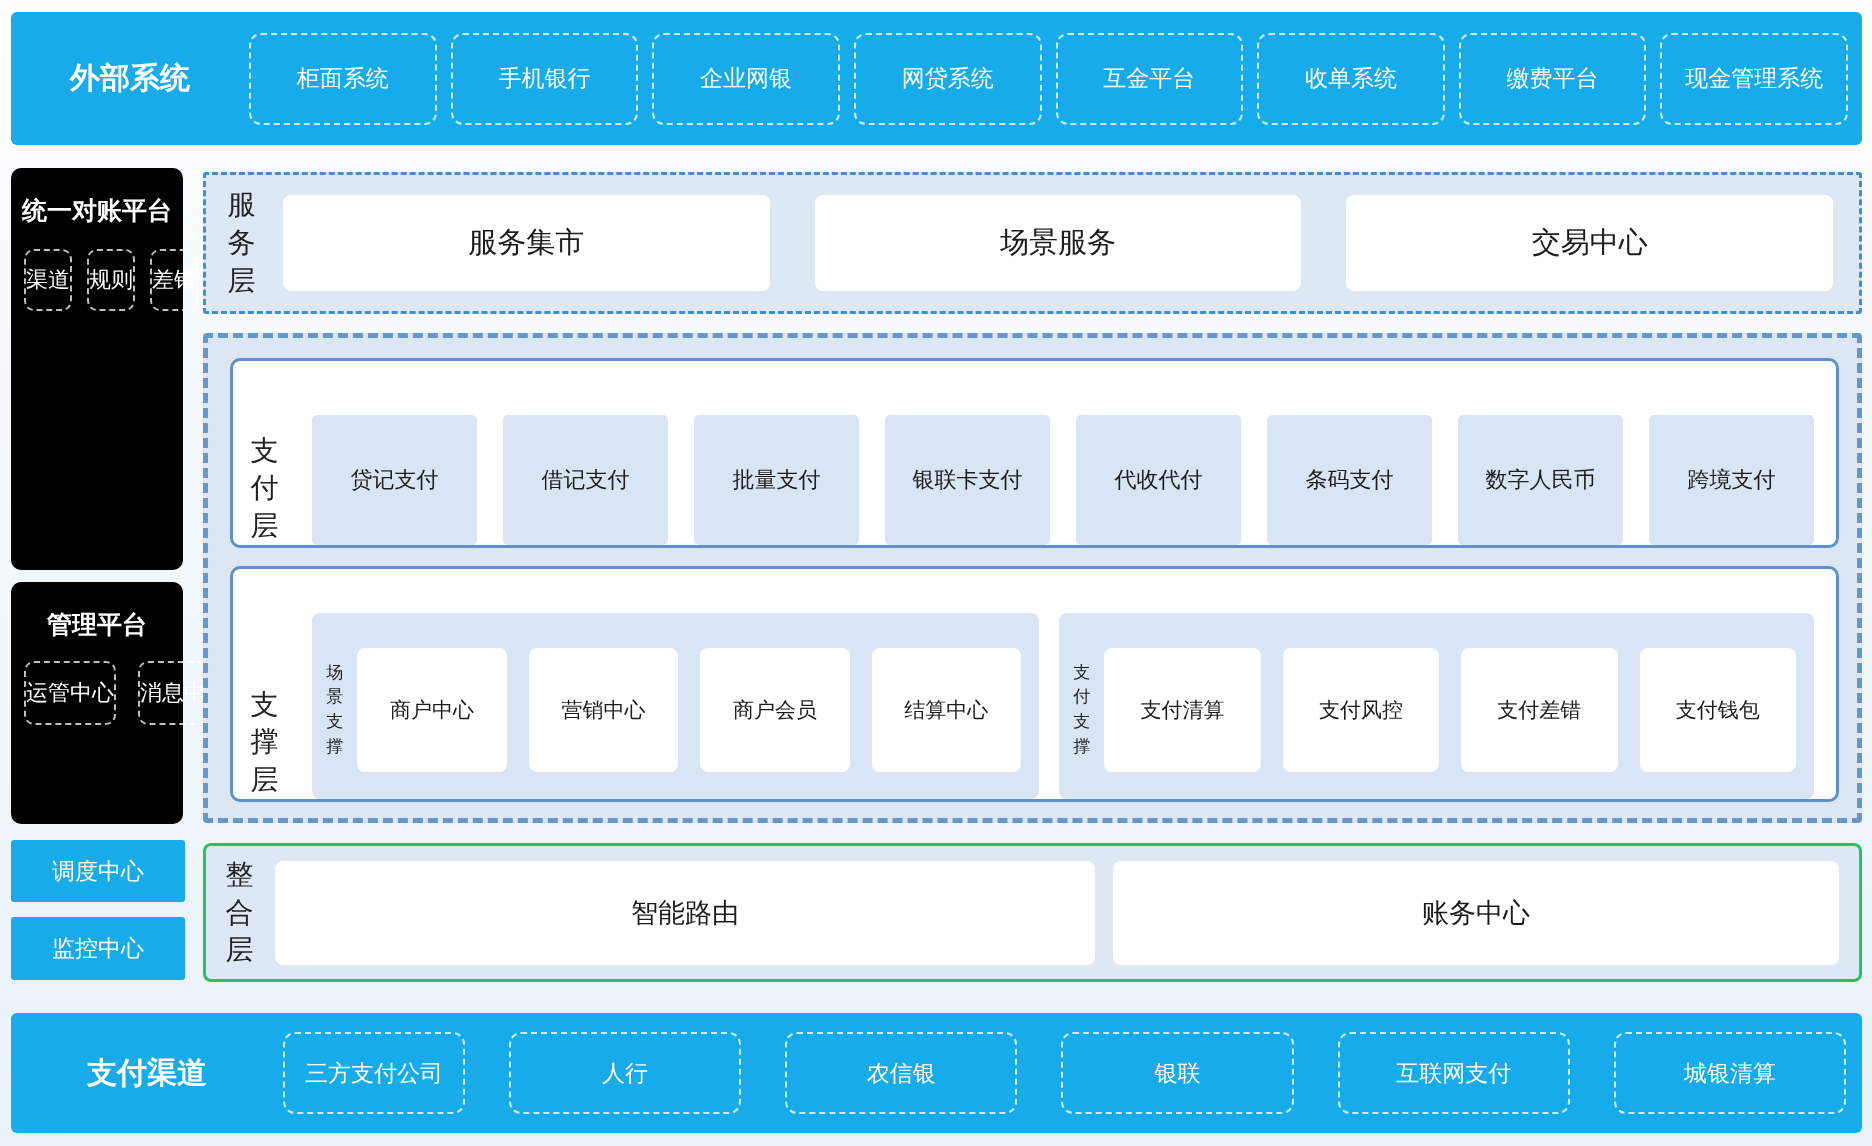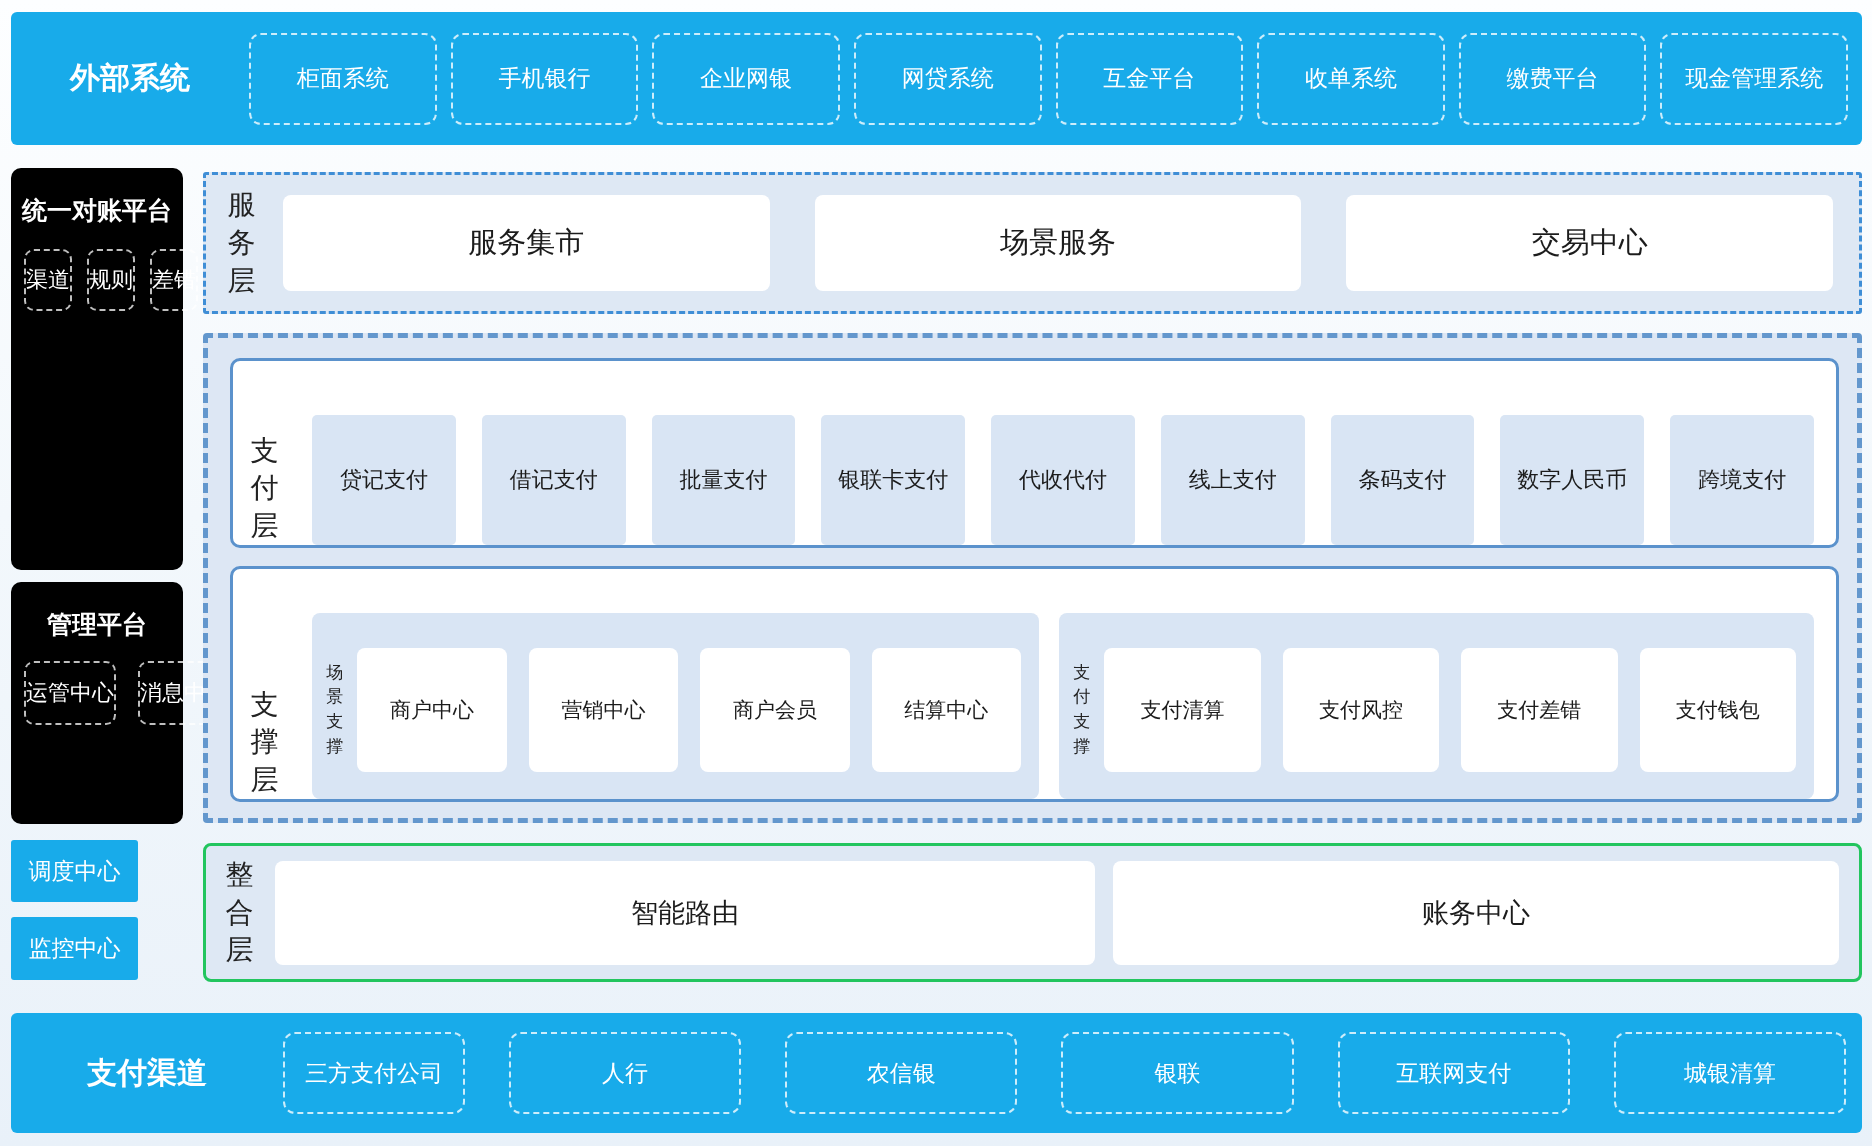--- a/index.html
+++ b/index.html
@@ -45,21 +45,21 @@
   .side-items { width:100%; padding:0 13px; display:flex; flex-direction:row; gap:15px; margin-top:22px; }
   .side-dash {
     height:62px; border:2px dashed rgba(255,255,255,.75); border-radius:10px;
     display:flex; align-items:center; justify-content:center; font-size:22px; white-space:nowrap;
   }
   #side-recon { top:168px; height:402px; }
   #side-mgmt  { top:582px; height:242px; }
   #side-mgmt .side-dash { height:64px; }
   #side-mgmt .side-items { gap:22px; margin-top:20px; }
   .side-solid {
-    left:11px; width:127px; background:#18abea; border-radius:3px; color:#fff;
+    left:11px; width:174px; background:#18abea; border-radius:3px; color:#fff;
     display:flex; align-items:center; justify-content:center; font-size:23px;
   }
   #solo-dispatch { top:840px; height:62px; }
   #solo-monitor  { top:917px; height:63px; }
 
   
   .vlabel {
     width:1.25em; word-break:break-all; line-height:1.35; text-align:center;
     font-size:28px; color:#222; flex:0 0 auto;
   }
@@ -166,21 +166,20 @@
 <div id="core-container" class="abs">
 
   <div id="payment-layer" class="layer-box">
     <div class="vlabel">支付层</div>
     <div class="boxes">
       <div class="blue-item">贷记支付</div>
       <div class="blue-item">借记支付</div>
       <div class="blue-item">批量支付</div>
       <div class="blue-item">银联卡支付</div>
       <div class="blue-item">代收代付</div>
-      <div class="blue-item">线上支付</div>
       <div class="blue-item">条码支付</div>
       <div class="blue-item">数字人民币</div>
       <div class="blue-item">跨境支付</div>
     </div>
   </div>
 
   <div id="support-layer" class="layer-box">
     <div class="vlabel">支撑层</div>
     <div class="groups">
 

